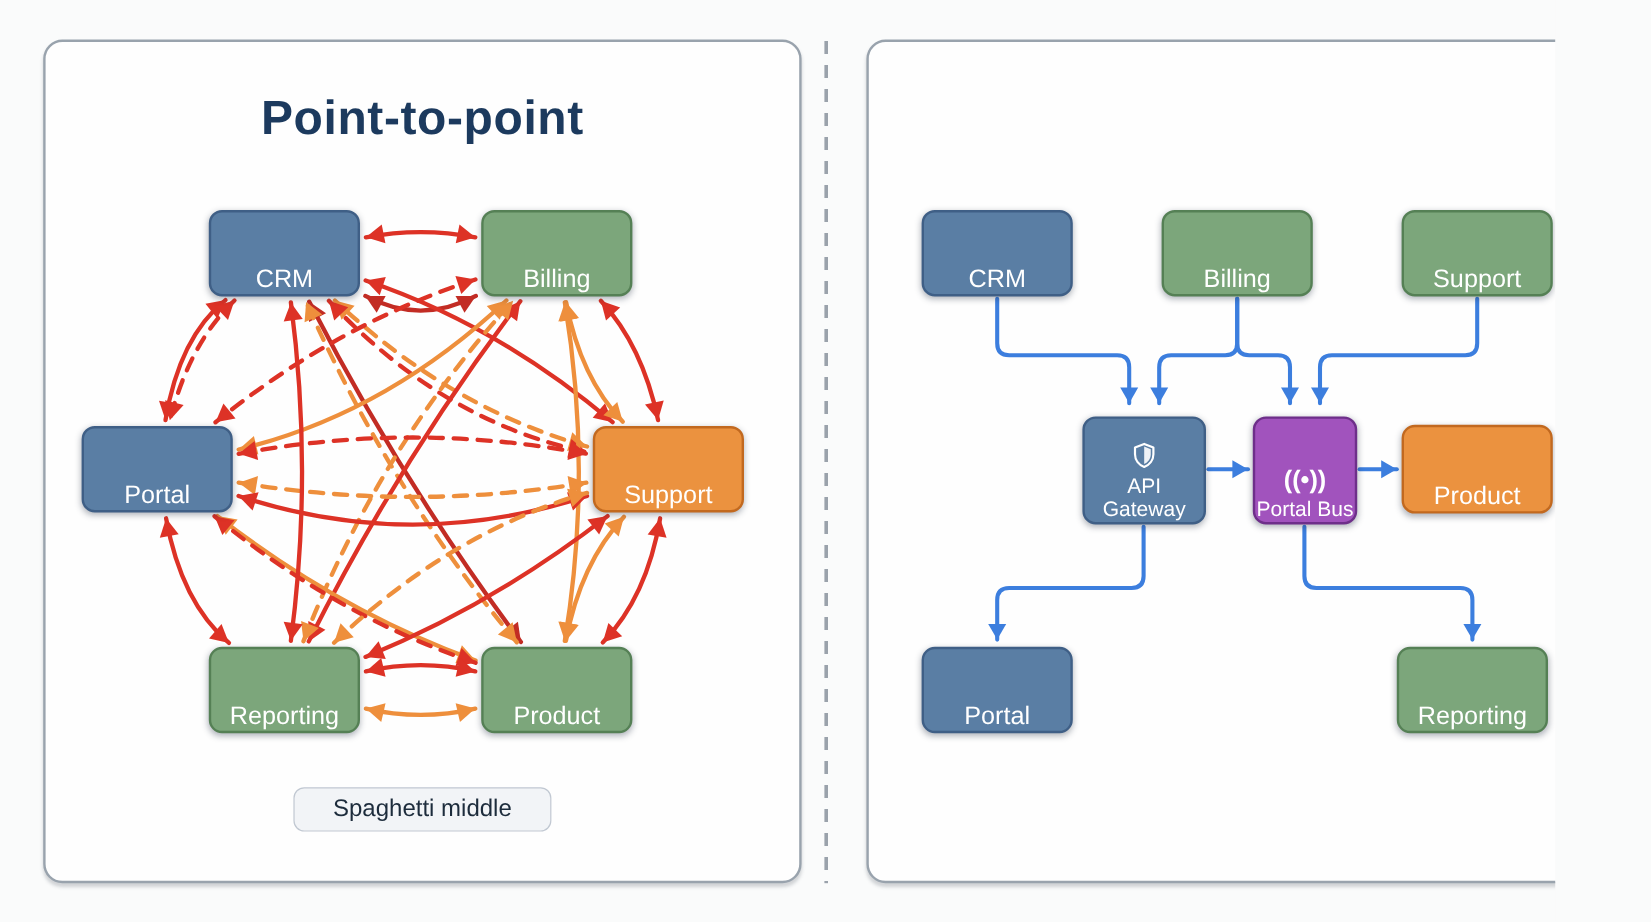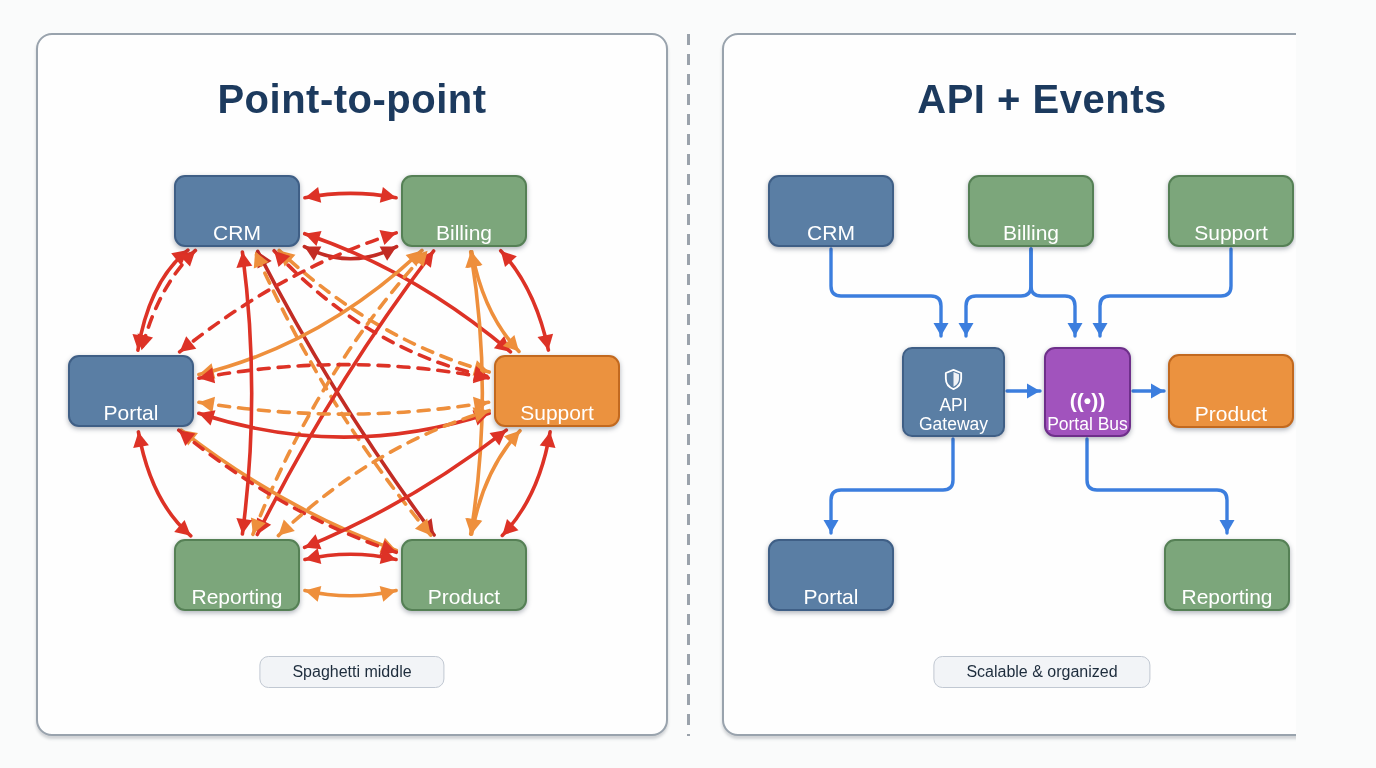--- a/index.html
+++ b/index.html
@@ -6,21 +6,21 @@
   body{background:#fafbfb;font-family:"Liberation Sans",sans-serif;}
   .stage{position:relative;width:1296px;height:768px;overflow:hidden;background:#fafbfb;}
   .panel{position:absolute;top:33px;height:703px;background:#fefefe;border:2px solid #99a3ad;
          border-radius:16px;box-shadow:0 3px 3px rgba(60,70,80,.22);box-sizing:border-box;}
   #left-panel{left:36px;width:632px;}
   #right-panel{left:722px;width:640px;}
   .panel-title{position:absolute;top:42px;left:0;width:100%;text-align:center;
                font-size:40px;font-weight:bold;color:#1c3a5e;letter-spacing:.5px;}
   .caption{position:absolute;top:621px;left:50%;transform:translateX(-50%);
            background:#f2f4f7;border:1.5px solid #c1c8d2;border-radius:9px;
-           padding:6px 32px;font-size:16px;color:#1d2c3c;white-space:nowrap;}
+           padding:6px 32px;font-size:20px;color:#1d2c3c;white-space:nowrap;}
   #divider{position:absolute;left:687px;top:34px;width:3px;height:702px;
            background:repeating-linear-gradient(to bottom,#9aa2ab 0 11px,transparent 11px 20px);}
   #arrows{position:absolute;left:0;top:0;z-index:1;pointer-events:none;}
   #nodes{position:absolute;left:0;top:0;width:100%;height:100%;z-index:2;pointer-events:none;}
   .node{position:absolute;border-radius:11px;border:2px solid #000;box-sizing:border-box;
         display:flex;flex-direction:column;align-items:center;justify-content:flex-end;
         color:#fff;box-shadow:0 2px 5px rgba(30,40,60,.35);}
   .node .lbl{font-size:21px;font-weight:500;text-align:center;line-height:1.12;width:100%;}
   .node.compact .lbl{font-size:17.5px;}
   .node .icon{margin-bottom:4px;display:flex;align-items:center;justify-content:center;}
@@ -28,22 +28,20 @@
 </style>
 </head>
 <body>
 
 <div class="stage">
   <div class="panel" id="left-panel">
     <div class="panel-title">Point-to-point</div>
     <div class="caption">Spaghetti middle</div>
   </div>
   <div class="panel" id="right-panel">
-    <div class="panel-title">API + Events</div>
-    <div class="caption">Scalable &amp; organized</div>
   </div>
   <div id="divider"></div>
   <svg id="arrows" width="1376" height="768" viewBox="0 0 1376 768">
       <g>
         <path d="M 304.9 197.8 Q 350.5 189.0 396.1 197.8" fill="none" stroke="#dd3226" stroke-width="3.6" stroke-linecap="round"></path>
         <polygon points="396.1,197.8 379.8,202.8 382.9,187.1" fill="#dd3226"></polygon>
         <polygon points="304.9,197.8 318.1,187.1 321.2,202.8" fill="#dd3226"></polygon>
       </g>
       <g>
         <path d="M 396.6 246.6 Q 350.5 271.0 304.4 246.6" fill="none" stroke="#c22c24" stroke-width="3.6" stroke-linecap="round"></path>
@@ -239,21 +237,21 @@
       </div>
       <div class="node" style="left: 768px; top: 175px; width: 126px; height: 72px; background: rgb(90, 126, 164); border-color: rgb(63, 95, 134); color: rgb(255, 255, 255);">
         <div class="lbl">CRM</div>
       </div>
       <div class="node" style="left: 968px; top: 175px; width: 126px; height: 72px; background: rgb(124, 166, 123); border-color: rgb(85, 128, 85); color: rgb(255, 255, 255);">
         <div class="lbl">Billing</div>
       </div>
       <div class="node" style="left: 1168px; top: 175px; width: 126px; height: 72px; background: rgb(124, 166, 123); border-color: rgb(85, 128, 85); color: rgb(255, 255, 255);">
         <div class="lbl">Support</div>
       </div>
-      <div class="node compact" style="left: 902px; top: 347px; width: 103px; height: 90px; background: rgb(90, 126, 164); border-color: rgb(63, 95, 134); color: rgb(255, 255, 255); border-radius: 10px;">
+      <div class="node compact" style="left: 902px; top: 347px; width: 103px; height: 90px; background: rgb(90, 126, 164); border-color: rgb(63, 95, 134); color: rgb(255, 255, 255);">
         <div class="icon shield-icon">
           <svg viewBox="0 0 24 24" width="23" height="25">
             <path d="M12 2 L20 5.2 V11 C20 16.2 16.6 20.3 12 22 C7.4 20.3 4 16.2 4 11 V5.2 Z" fill="none" stroke="#ffffff" stroke-width="1.9" stroke-linejoin="round"></path>
             <path d="M12 4.3 L17.7 6.6 V11 C17.7 14.9 15.3 18 12 19.5 Z" fill="#ffffff" opacity="0.9"></path>
           </svg>
         </div>
         <div class="lbl">API Gateway</div>
       </div>
       <div class="node compact" style="left: 1044px; top: 347px; width: 87px; height: 90px; background: rgb(161, 83, 189); border-color: rgb(110, 47, 138); color: rgb(255, 255, 255);">
         <div class="icon broadcast-icon">((•))</div>

